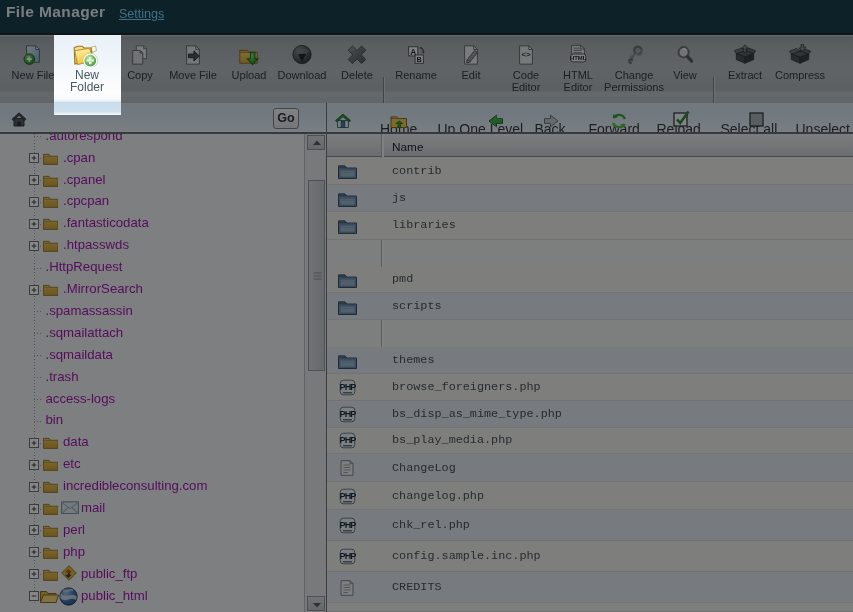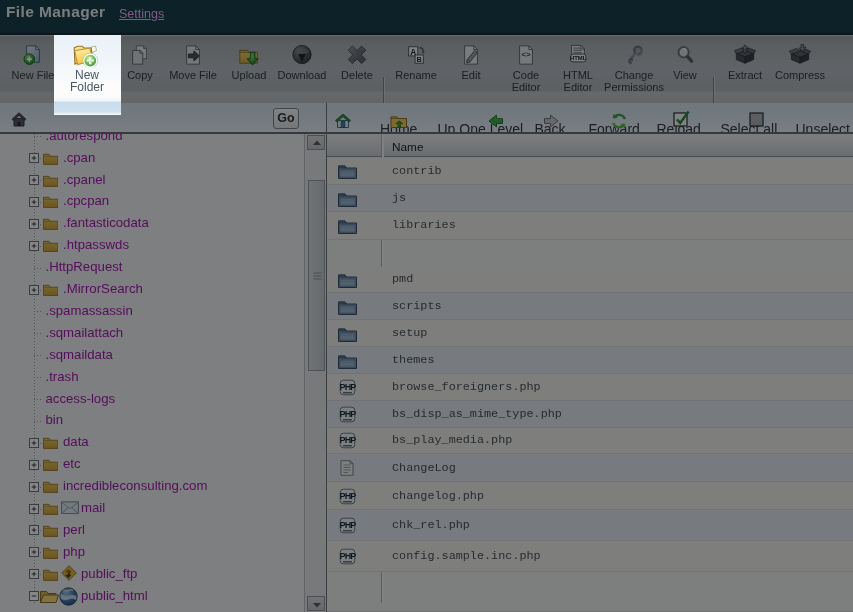--- a/index.html
+++ b/index.html
@@ -2,21 +2,21 @@
 <html><head>
 <meta charset="utf-8">
 <style>
   * { margin:0; padding:0; box-sizing:border-box; }
   html,body { width:853px; height:612px; overflow:hidden; }
   body { position:relative; font-family:"Liberation Sans", sans-serif; background:#ffffff; }
   .abs { position:absolute; }
   
   #hdr { left:0; top:0; width:853px; height:33px; background:#17404c; }
   #hdr .title { left:6px; top:2.5px; font-size:15.5px; font-weight:bold; color:#e6ecee; letter-spacing:0.4px; }
-  #hdr .settings { left:119px; top:6.5px; font-size:12.5px; color:#f0abfc; text-decoration:underline; }
+  #hdr .settings { left:119px; top:6.5px; font-size:12.5px; color:#7dd3fc; text-decoration:underline; }
   #hdrline { left:0; top:33px; width:853px; height:2px; background:#1d282e; }
   
   #tbar { left:0; top:35px; width:853px; height:68px;
           background:linear-gradient(180deg,#c9ced2 0px,#a0a6ac 2px,#abb2b8 10px,#b5bcc2 34px,#aeb5bb 55px,#c0c6cb 58px,#b9c0c5 68px); }
   .titem { position:absolute; text-align:center; color:#343b41; font-size:11px; line-height:12.5px; }
   .titem svg { position:absolute; left:50%; transform:translateX(-50%); top:0; }
   .titem .lbl { position:absolute; top:24.5px; left:50%; transform:translateX(-50%); white-space:pre; }
   .tsep { position:absolute; top:42px; height:34px; width:1px; background:#7c838a; box-shadow:1px 0 0 #ced4d9; }
   
   #nav { left:0; top:103px; width:853px; height:29px;
@@ -511,29 +511,20 @@
     </div>
 <div class="frow" style="top:159.4px;height:26.7px;background:#e0e6ef">
       <svg style="top:5.4px" width="19" height="16" viewBox="0 0 19 16">
 <path d="M0.5 3 h6.5 l1.5 2 h10 v10.5 h-18 z" fill="#7fa0bd" stroke="#3a546c" stroke-width="1"></path>
 <path d="M0.5 3 h6.5 l1.5 2 h-8 z" fill="#5d81a3" stroke="#3a546c" stroke-width="0.8"></path>
 <path d="M1.8 7 h15.4 v7.2 h-15.4 z" fill="#9cb6cd" stroke="#5b7b97" stroke-width="0.8"></path>
 <path d="M1.8 9.2 h15.4" stroke="#85a3be" stroke-width="0.8"></path>
 </svg>
       <div class="fname" style="top:5.9px">scripts</div>
     </div>
-<div class="frow" style="top:186.1px;height:27.1px;background:#efefed">
-      <svg style="top:5.5px" width="19" height="16" viewBox="0 0 19 16">
-<path d="M0.5 3 h6.5 l1.5 2 h10 v10.5 h-18 z" fill="#7fa0bd" stroke="#3a546c" stroke-width="1"></path>
-<path d="M0.5 3 h6.5 l1.5 2 h-8 z" fill="#5d81a3" stroke="#3a546c" stroke-width="0.8"></path>
-<path d="M1.8 7 h15.4 v7.2 h-15.4 z" fill="#9cb6cd" stroke="#5b7b97" stroke-width="0.8"></path>
-<path d="M1.8 9.2 h15.4" stroke="#85a3be" stroke-width="0.8"></path>
-</svg>
-      <div class="fname" style="top:6.0px">setup</div>
-    </div>
 <div class="frow" style="top:213.2px;height:27.1px;background:#e0e6ef">
       <svg style="top:5.6px" width="19" height="16" viewBox="0 0 19 16">
 <path d="M0.5 3 h6.5 l1.5 2 h10 v10.5 h-18 z" fill="#7fa0bd" stroke="#3a546c" stroke-width="1"></path>
 <path d="M0.5 3 h6.5 l1.5 2 h-8 z" fill="#5d81a3" stroke="#3a546c" stroke-width="0.8"></path>
 <path d="M1.8 7 h15.4 v7.2 h-15.4 z" fill="#9cb6cd" stroke="#5b7b97" stroke-width="0.8"></path>
 <path d="M1.8 9.2 h15.4" stroke="#85a3be" stroke-width="0.8"></path>
 </svg>
       <div class="fname" style="top:6.1px">themes</div>
     </div>
 <div class="frow" style="top:240.3px;height:26.7px;background:#efefed">
@@ -584,20 +575,28 @@
 </svg>
       <div class="fname" style="top:7.8px">chk_rel.php</div>
     </div>
 <div class="frow" style="top:406.8px;height:31.6px;background:#efefed">
       <svg style="top:7.3px;left:12px" width="17" height="17" viewBox="0 0 17 17">
 <rect x="1.2" y="1.2" width="14.6" height="14.6" rx="3.2" fill="#edf2f5" stroke="#6b7d85" stroke-width="1"></rect>
 <text x="8.5" y="11.2" font-size="9" font-weight="bold" fill="#1c2f3c" text-anchor="middle" style="letter-spacing:-0.8px">PHP</text>
 <path d="M4 13.8 h9" stroke="#51616b" stroke-width="1.3"></path>
 </svg>
       <div class="fname" style="top:8.3px">config.sample.inc.php</div>
+    </div>
+<div class="frow" style="top:438.4px;height:31.0px;background:#e0e6ef">
+      <svg style="top:7.5px;left:13px" width="14" height="16" viewBox="0 0 14 16">
+<path d="M1 0.7 h9 l3 3 v11.6 h-12 z" fill="#eef0f2" stroke="#81888d" stroke-width="1"></path>
+<path d="M10 0.7 l3 3 h-3 z" fill="#d8dcdf" stroke="#81888d" stroke-width="0.8"></path>
+<path d="M3.5 5 h7 M3.5 7.5 h7 M3.5 10 h7 M3.5 12.5 h4.5" stroke="#9aa1a6" stroke-width="1"></path>
+</svg>
+      <div class="fname" style="top:8.0px">CREDITS</div>
     </div>
 <div class="frow" style="top:469.4px;height:8.6px;background:#efefed"></div>
 </div>
   <div id="hbox" class="abs">
     <svg class="abs" style="left:19.5px;top:7px" width="27" height="25" viewBox="0 0 27 25">
 <defs>
 <linearGradient id="hback" x1="0" y1="0" x2="0.6" y2="1">
 <stop offset="0" stop-color="#fae69a"></stop>
           <stop offset="1" stop-color="#edbb3a"></stop>
         </linearGradient>

